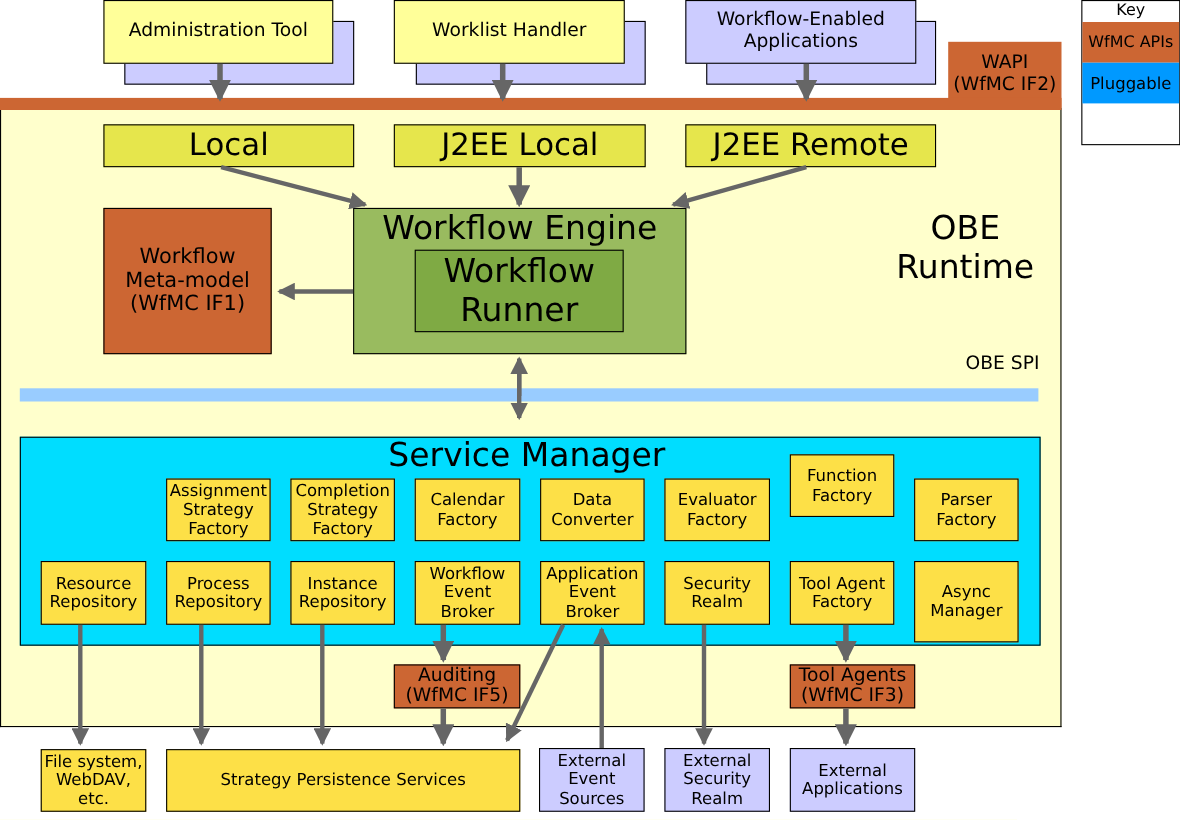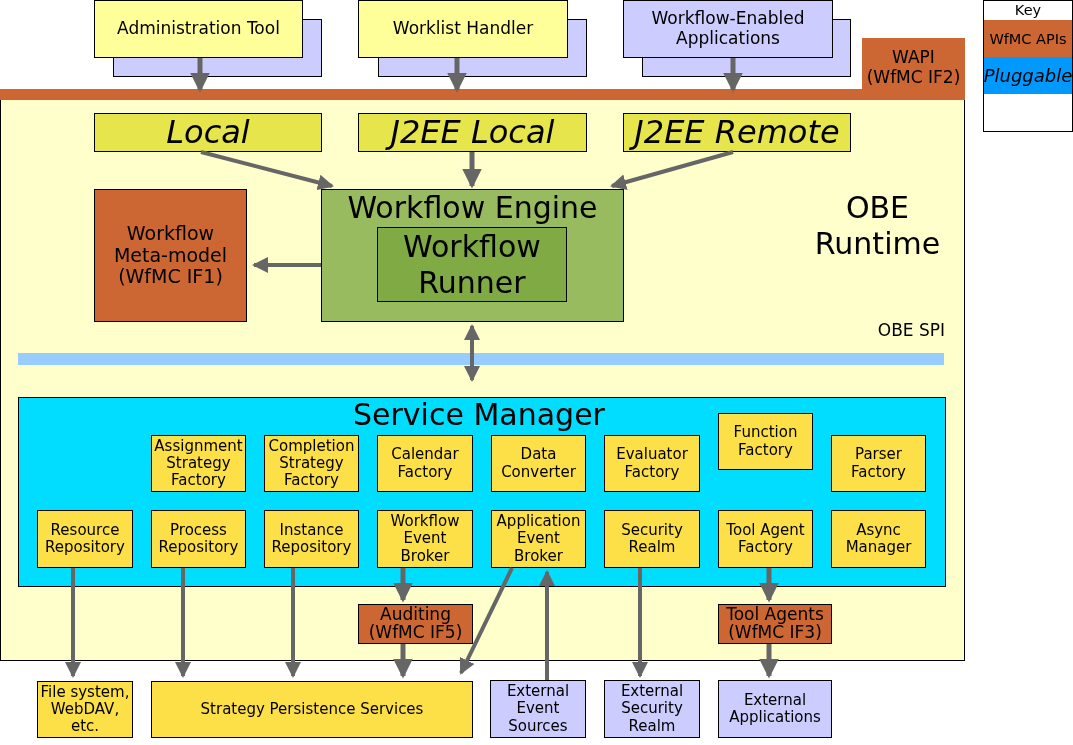--- a/index.html
+++ b/index.html
@@ -5,21 +5,21 @@
   html, body { margin:0; padding:0; background:#ffffff; }
   body { width:1073px; height:745px; position:relative; overflow:hidden; font-family:"DejaVu Sans", sans-serif; color:#000; }
   .box { position:absolute; box-sizing:border-box; border:1px solid #000; display:flex; align-items:center; justify-content:center; text-align:center; line-height:1.15; white-space:pre-line; }
   .yellow { background:#ffff99; }
   .lav { background:#ccccff; }
   .orange { background:#cc6633; }
   .blue { background:#fde047; }
   .ylw2 { background:#e6e64c; }
   .t17 { font-size:17px; }
   .t15 { font-size:15px; }
-  .t30 { font-size:32px;font-style:italic; }
+  .t30 { font-size:28px; }
   .abs { position:absolute; }
   svg.arrows { position:absolute; left:0; top:0; pointer-events:none; }
 </style>
 </head>
 <body>
 
 <div class="box lav" style="left:113px;top:19px;width:209px;height:58px;"></div>
 <div class="box lav" style="left:378px;top:19px;width:209px;height:58px;"></div>
 <div class="box lav" style="left:642px;top:19px;width:209px;height:58px;"></div>
 
@@ -31,21 +31,21 @@
 <div class="box orange t17" style="left:862px;top:38px;width:103px;height:60px;border:none;">WAPI
 (WfMC IF2)</div>
 
 <div class="abs" style="left:0;top:98px;width:965px;height:563px;background:#ffffcc;border:1px solid #000;border-top:none;box-sizing:border-box;"></div>
 
 <div class="abs" style="left:0;top:89px;width:965px;height:11px;background:#cc6633;"></div>
 
 <div class="abs" style="left:983px;top:0;width:90px;height:132px;border:1px solid #000;box-sizing:border-box;background:#fff;">
   <div style="height:19px;text-align:center;font-size:14.5px;line-height:19px;">Key</div>
   <div style="height:37px;background:#cc6633;display:flex;align-items:center;justify-content:center;font-size:14.5px;">WfMC APIs</div>
-  <div style="height:37px;background:#0099ff;display:flex;align-items:center;justify-content:center;font-size:18px;font-style:italic;">Pluggable</div>
+  <div style="height:37px;background:#0099ff;display:flex;align-items:center;justify-content:center;font-size:15px;">Pluggable</div>
 </div>
 
 <div class="box ylw2 t30" style="left:94px;top:113px;width:228px;height:39px;">Local</div>
 <div class="box ylw2 t30" style="left:358px;top:113px;width:229px;height:39px;">J2EE Local</div>
 <div class="box ylw2 t30" style="left:623px;top:113px;width:228px;height:39px;">J2EE Remote</div>
 
 <div class="abs" style="left:800px;top:190px;width:155px;text-align:center;font-size:30px;line-height:36px;white-space:pre-line;">OBE
 Runtime</div>
 
 <div class="box orange" style="left:94px;top:189px;width:153px;height:133px;font-size:19px;">Workflow
@@ -91,21 +91,21 @@
 <div class="box blue t15" style="left:377px;top:510px;width:96px;height:58px;">Workflow
 Event
 Broker</div>
 <div class="box blue t15" style="left:491px;top:510px;width:95px;height:58px;">Application
 Event
 Broker</div>
 <div class="box blue t15" style="left:604px;top:510px;width:96px;height:58px;">Security
 Realm</div>
 <div class="box blue t15" style="left:718px;top:510px;width:95px;height:58px;">Tool Agent
 Factory</div>
-<div class="box blue t15" style="left:831px;top:510px;width:95px;height:58px;">Async
+<div class="box blue t15" style="left:831px;top:510px;width:95px;height:74px;">Async
 Manager</div>
 
 <div class="box orange t17" style="left:358px;top:604px;width:115px;height:40px;line-height:1.05;">Auditing
 (WfMC IF5)</div>
 <div class="box orange t17" style="left:718px;top:604px;width:114px;height:40px;line-height:1.05;">Tool Agents
 (WfMC IF3)</div>
 
 <div class="box blue t15" style="left:37px;top:681px;width:96px;height:57px;">File system,
 WebDAV,
 etc.</div>

